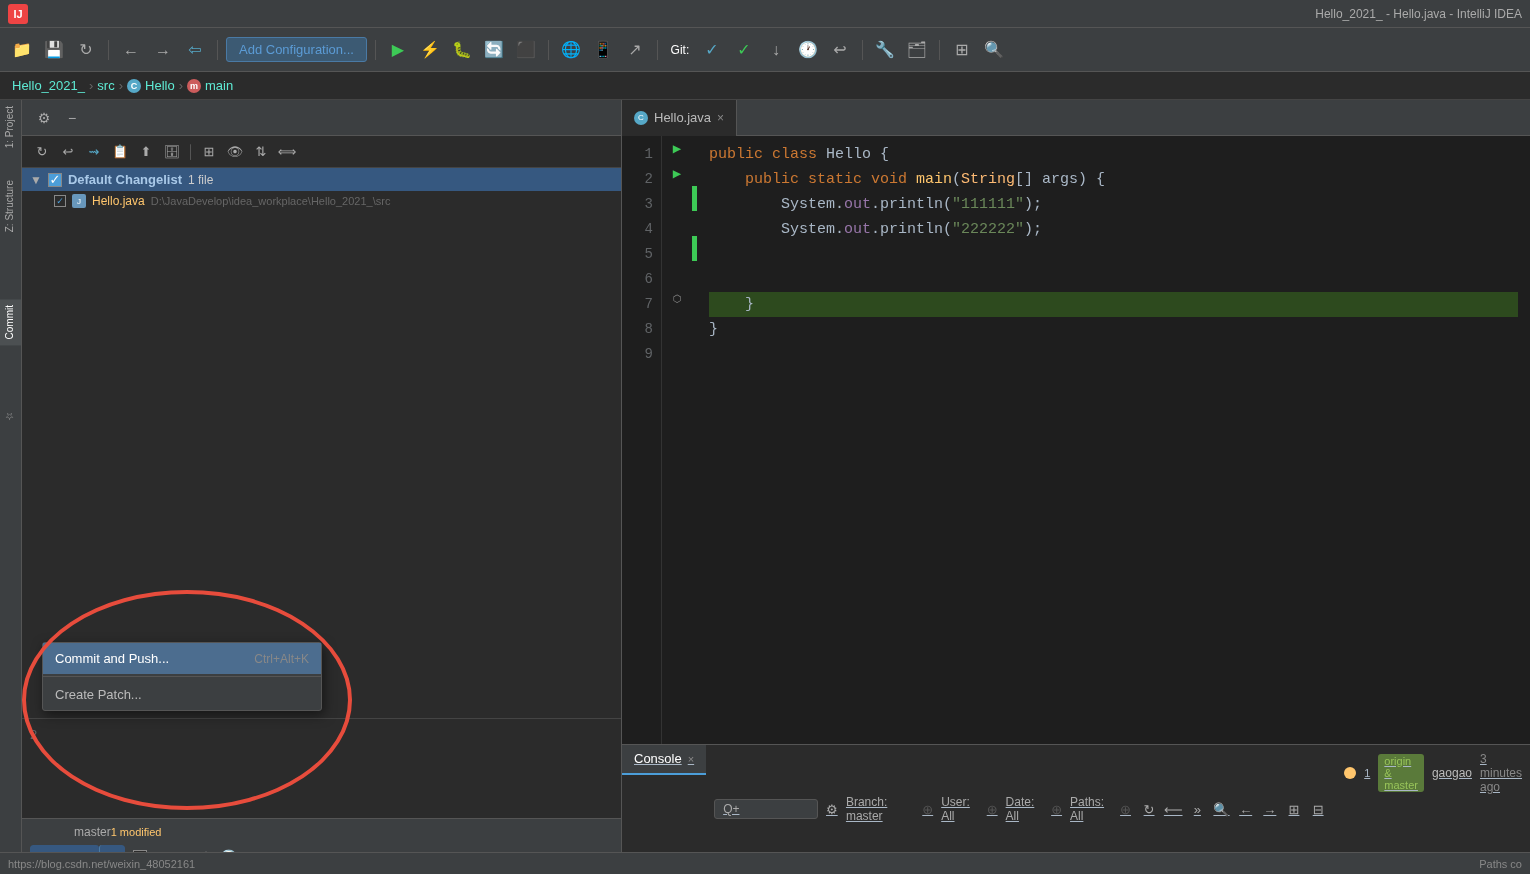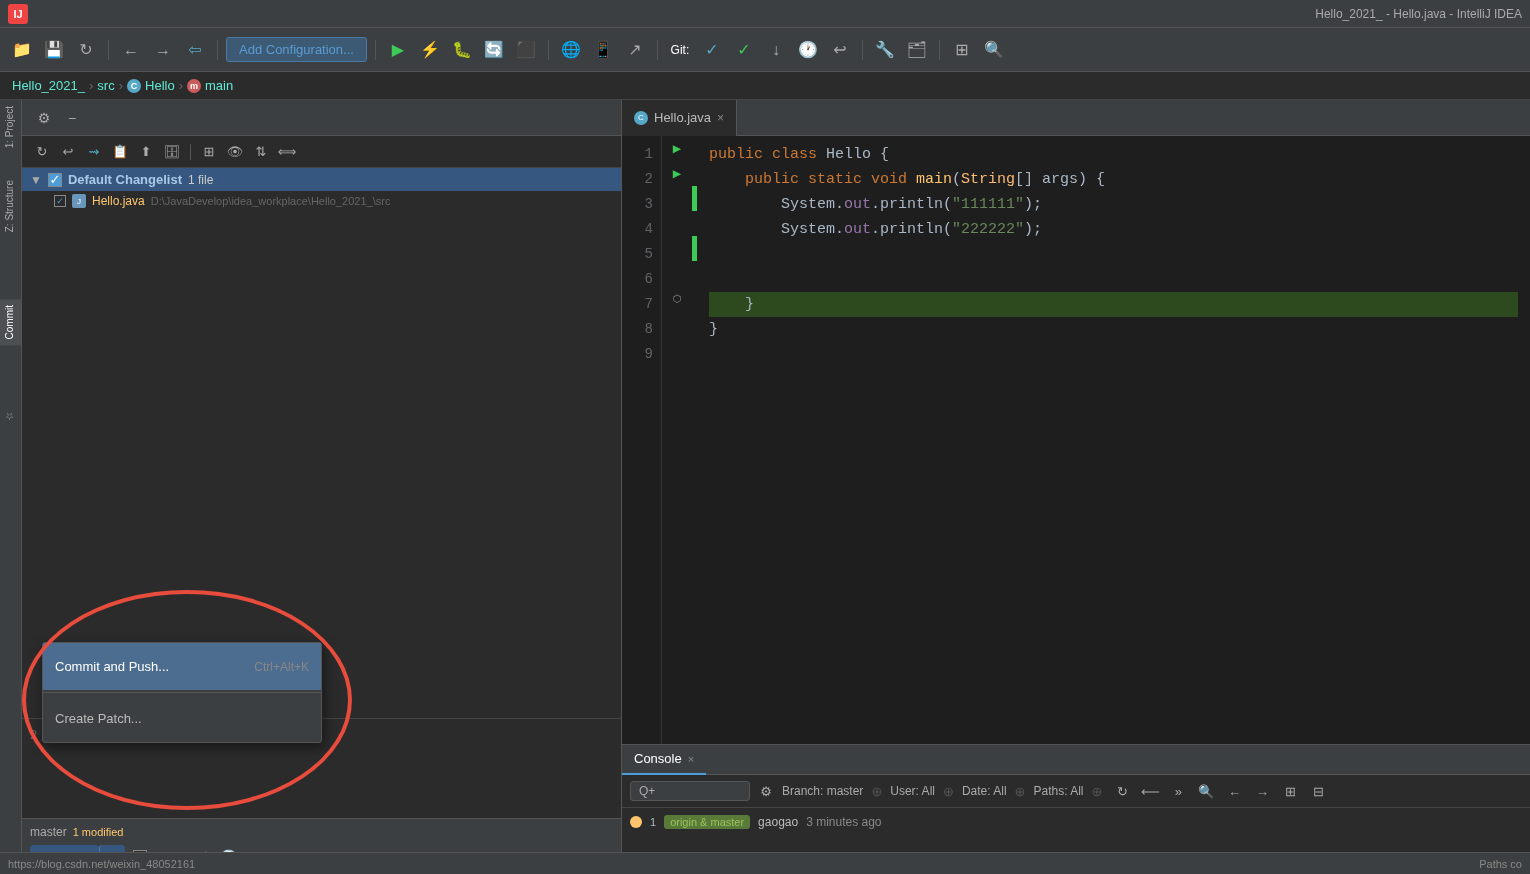--- a/index.html
+++ b/index.html
@@ -54,34 +54,34 @@
     .changelist-name { font-weight: bold; color: #a9c9e8; }
     .changelist-count { color: #ccc; font-size: 12px; }
     .file-row { display: flex; align-items: center; padding: 3px 8px 3px 32px; font-size: 12px; gap: 6px; }
     .file-checkbox { width: 12px; height: 12px; border: 1px solid #888; background: #2b2b2b; display: flex; align-items: center; justify-content: center; font-size: 9px; color: #4c9ed9; }
     .file-icon { width: 14px; height: 14px; background: #6897bb; display: flex; align-items: center; justify-content: center; font-size: 8px; color: white; border-radius: 2px; }
     .file-name { color: #ffc66d; }
     .file-path { color: #666; font-size: 11px; }
 
     
     .commit-bottom { background: #3c3f41; border-top: 1px solid #555; padding: 6px 8px; }
-    .branch-status { font-size: 12px; color: #aaa; margin-bottom: 6px; display: flex; align-items: center; gap: 6px; }
+    .branch-status { font-size: 12px; color: #aaa; margin-bottom: 6px; display: flex; align-items: center; gap: 0; margin-left: 44px; }
     .branch-name { color: #aaa; }
     .modified-badge { color: #ffc66d; font-size: 11px; }
     .commit-actions { display: flex; align-items: center; gap: 8px; }
     .commit-btn { background: #365880; color: #aaa; border: none; padding: 4px 12px; border-radius: 3px; cursor: pointer; font-size: 13px; }
     .commit-dropdown { background: #365880; color: #aaa; border: none; padding: 4px 6px; border-radius: 3px; cursor: pointer; font-size: 13px; border-left: 1px solid #4a7aa5; }
     .amend-checkbox { display: flex; align-items: center; gap: 4px; font-size: 13px; color: #aaa; }
     .amend-cb { width: 14px; height: 14px; border: 1px solid #888; background: #2b2b2b; }
     .settings-btn { color: #aaa; cursor: pointer; font-size: 14px; }
     .history-btn { color: #aaa; cursor: pointer; font-size: 14px; }
 
     
     .dropdown-menu { position: absolute; left: 42px; top: 642px; background: #3c3f41; border: 1px solid #555; border-radius: 3px; min-width: 280px; z-index: 100; box-shadow: 2px 4px 12px rgba(0,0,0,0.5); }
-    .dropdown-item { padding: 16px 12px; cursor: pointer; display: flex; justify-content: space-between; align-items: center; font-size: 13px; color: #bbb; }
+    .dropdown-item { padding: 8px 12px; cursor: pointer; display: flex; justify-content: space-between; align-items: center; font-size: 13px; color: #bbb; }
     .dropdown-item.active { background: #4c6d8f; color: #fff; }
     .dropdown-shortcut { color: #888; font-size: 12px; }
     .dropdown-separator { height: 1px; background: #555; margin: 2px 0; }
 
     
     .red-circle { position: absolute; left: 22px; top: 590px; width: 330px; height: 220px; border: 4px solid #e74c3c; border-radius: 50%; pointer-events: none; z-index: 200; }
 
     
     .editor-panel { flex: 1; display: flex; flex-direction: column; background: #1e1e1e; }
     .editor-tabs { background: #3c3f41; height: 36px; display: flex; align-items: center; border-bottom: 1px solid #555; }
@@ -332,21 +332,21 @@
         <div class="code-line highlighted">
           <span style="color:#a9b7c6;">&nbsp;&nbsp;&nbsp;&nbsp;}</span>
         </div>
         <div class="code-line">
           <span style="color:#a9b7c6;">}</span>
         </div>
         <div class="code-line">&nbsp;</div>
       </div>
     </div>
 
-    <div style="height:130px;background:#2b2b2b;border-top:1px solid #555;display:flex;flex-direction:column;">
+    <div style="height:130px;background:#2b2b2b;border-top:1px solid #555;display:flex;flex-direction:row;text-decoration:underline;">
       <div class="bottom-tabs">
         <div class="bottom-tab active">
           <span>Console</span>
           <span class="bottom-tab-close">×</span>
         </div>
       </div>
       <div class="bottom-toolbar">
         <div class="bottom-search">
           <span>Q+</span>
         </div>

